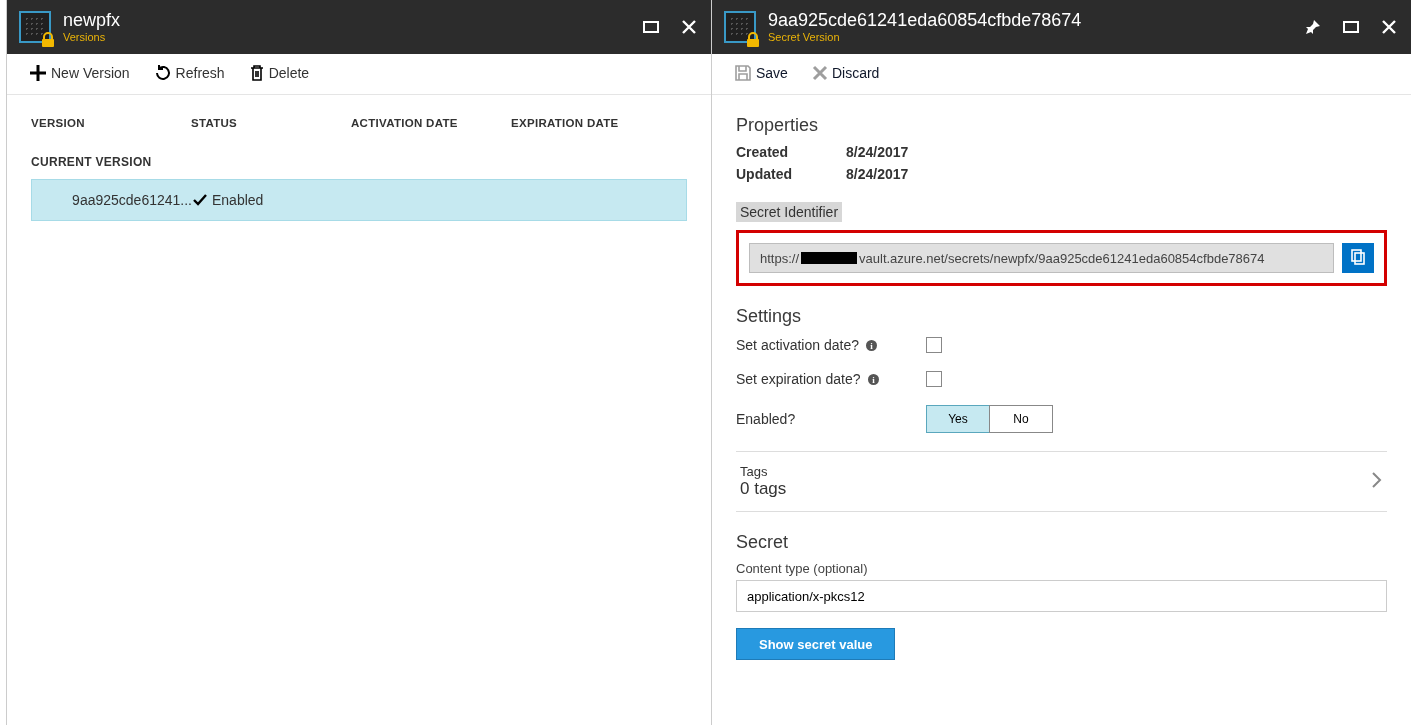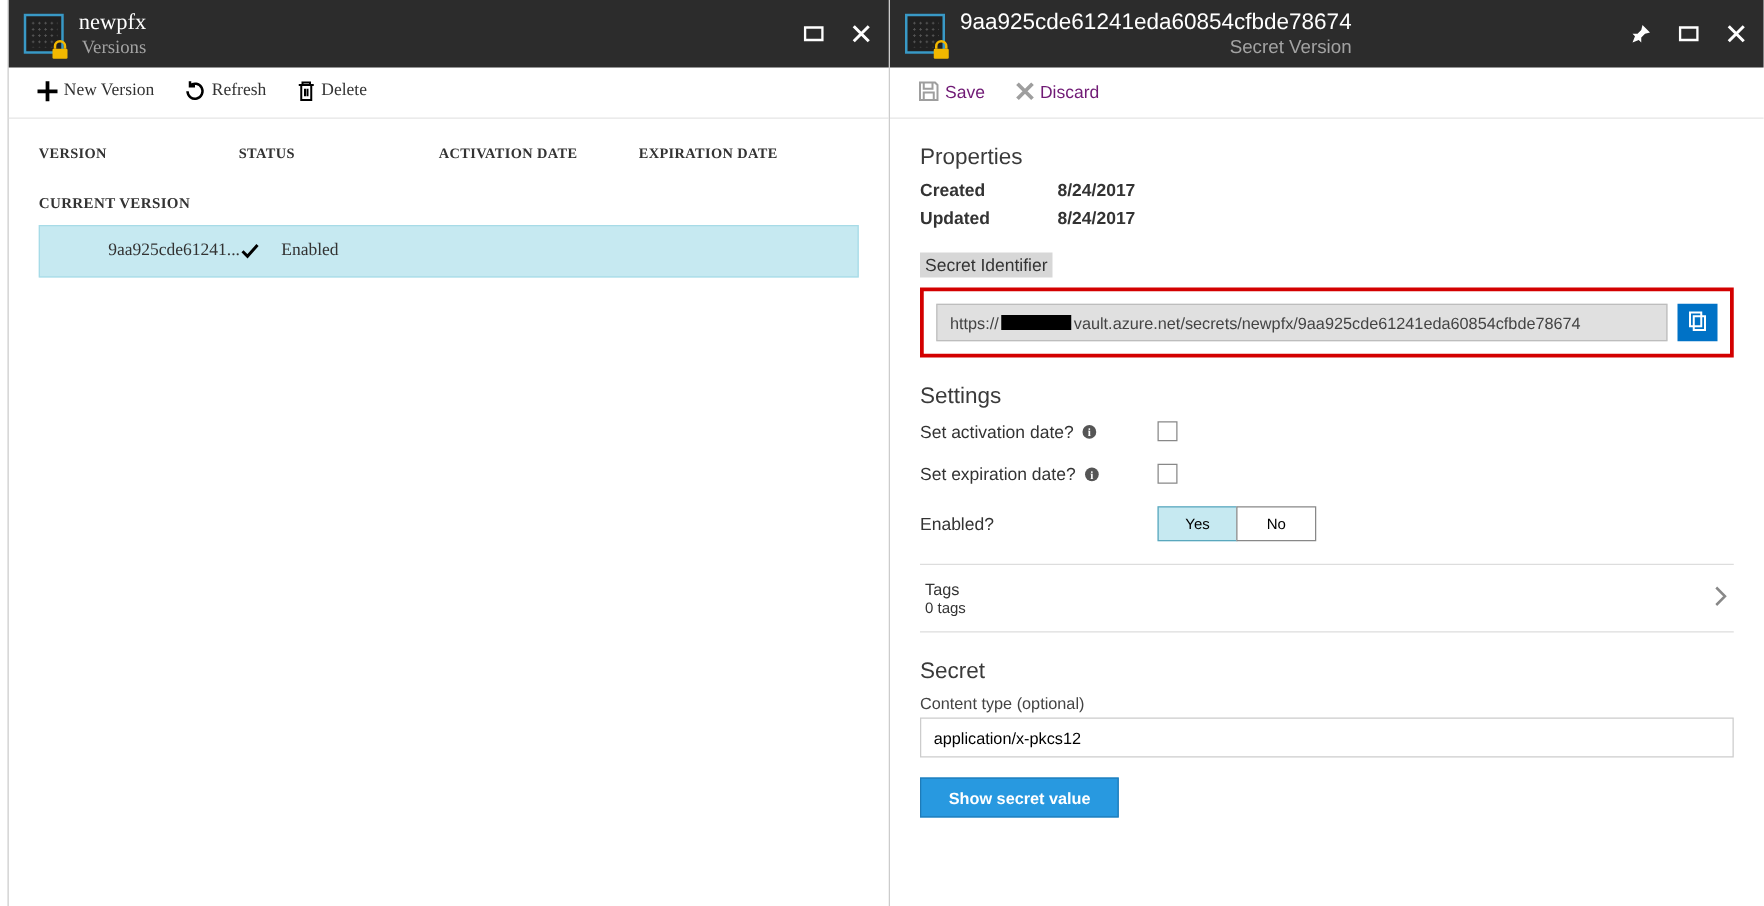--- a/index.html
+++ b/index.html
@@ -9,21 +9,21 @@
       font-size: 14px;
       color: #333;
       width: 1411px;
       height: 725px;
       overflow: hidden;
       display: flex;
       background: #fff;
     }
     .stub { width: 7px; background:#fff; border-right:1px solid #ccc; flex:none; }
     .pane { display: flex; flex-direction: column; min-width: 0; }
-    .pane-left { width: 705px; border-right:1px solid #ccc;font-family:Liberation Serif, serif; }
+    .pane-left { width: 705px; border-right:1px solid #ccc; }
     .pane-right { flex: 1; }
     .blade-header {
       background: #2c2c2c;
       color: #fff;
       display:flex; align-items:center;
       height:54px;
       padding: 0 10px 0 12px;
       position:relative;
     }
     .blade-icon-wrap{
@@ -39,45 +39,45 @@
         radial-gradient(#555 1px, transparent 1px);
       background-size:5px 5px;
     }
     .lock-badge{
       position:absolute; right:-6px; bottom:-6px;
       width:18px;height:18px;
     }
     .lock-badge svg{display:block;}
     .titles{ display:flex; flex-direction:column; line-height:1.2; min-width:0;}
     .title-main{ font-size:18px; white-space:nowrap; overflow:hidden; text-overflow:ellipsis;}
-    .title-sub{ font-size:15px; color:#a3a3a3;text-align:right;}
+    .title-sub{ font-size:11px; color:#eab308;}
     .hdr-actions{ margin-left:auto; display:flex; gap:14px;}
     .hdr-btn{ width:24px;height:24px; display:flex; align-items:center; justify-content:center; cursor:pointer; color:#fff;}
     .toolbar{
       display:flex; align-items:center; gap:24px;
       padding: 10px 22px 12px; border-bottom:1px solid #e5e5e5;
       color:#333;
     }
     .tb-item{ display:flex; align-items:center; gap:4px; cursor:pointer;}
-    .tb-item.disabled{ color:#701a75; cursor:default;}
+    .tb-item.disabled{ color:#0f172a; cursor:default;}
     .tb-icon{ display:inline-flex; }
     .body{ padding: 0 24px 24px; overflow:auto; flex:1;}
     .th-row{ display:flex; padding: 22px 0 18px; font-size:11.5px; font-weight:700; letter-spacing:0.3px;}
     .th-row > div:nth-child(1){ width:160px;}
     .th-row > div:nth-child(2){ width:160px;}
     .th-row > div:nth-child(3){ width:160px;}
     .th-row > div:nth-child(4){ width:160px;}
     .section-label{ font-size:12px; font-weight:700; letter-spacing:0.3px; margin: 8px 0 10px;}
     .version-row{
       display:flex; align-items:center;
       background:#c6e9f1; height:42px; border:1px solid #a7dbe7;
       padding-left:30px; cursor:pointer;text-align:right;
     }
     .version-row .vid{ width:130px; white-space:nowrap; overflow:hidden; text-overflow:ellipsis;}
-    .version-row .stat{ display:flex; align-items:center; gap:17px; margin-left:0;}
+    .version-row .stat{ display:flex; align-items:center; gap:4px; margin-left:0;}
     .check-icn{display:inline-flex;}
 
     
     .r-section-title{ font-size:18px; margin: 20px 0 8px; color:#3a3a3a;}
     .kvpair{ display:flex; margin:6px 0;font-weight:bold;}
     .kvpair .k{ width:110px; color:#333;}
     .kvpair .v{}
     .si-label{
       display:inline-block; background:#d7d7d7; padding:2px 4px; margin-top:14px;
     }
@@ -106,21 +106,21 @@
     .seg-btn{ width:64px; height:28px; border:1px solid #888; background:#fff; font-size:12px; cursor:pointer;}
     .seg-btn.on{ background:#c6e9f1; border-color:#5aa7bd;}
     .seg-btn + .seg-btn{ margin-left:-1px;}
     .tags-row{
       border-top:1px solid #ddd; border-bottom:1px solid #ddd;
       padding:12px 4px; display:flex; align-items:center; justify-content:space-between;
       cursor:pointer; margin-top:10px;
     }
     .tags-row .tl{ display:flex; flex-direction:column;}
     .tags-row .tl .t1{ font-size:13px;}
-    .tags-row .tl .t2{ font-size:12px;}
+    .tags-row .tl .t2{ font-size:17px;}
     .chevron{ color:#888;}
     .ctlabel{ font-size:13px; color:#444; margin:6px 0 4px;}
     .ct-input{
       width:100%; height:32px; border:1px solid #ccc; background:#fff;
       padding:0 10px; font-size:13px;
     }
     .show-btn{
       margin-top:16px; height:32px; padding:0 22px; border:1px solid #1e7bb8;
       background:#2899e0; color:#fff; font-weight:600; font-size:13px; cursor:pointer;
     }

